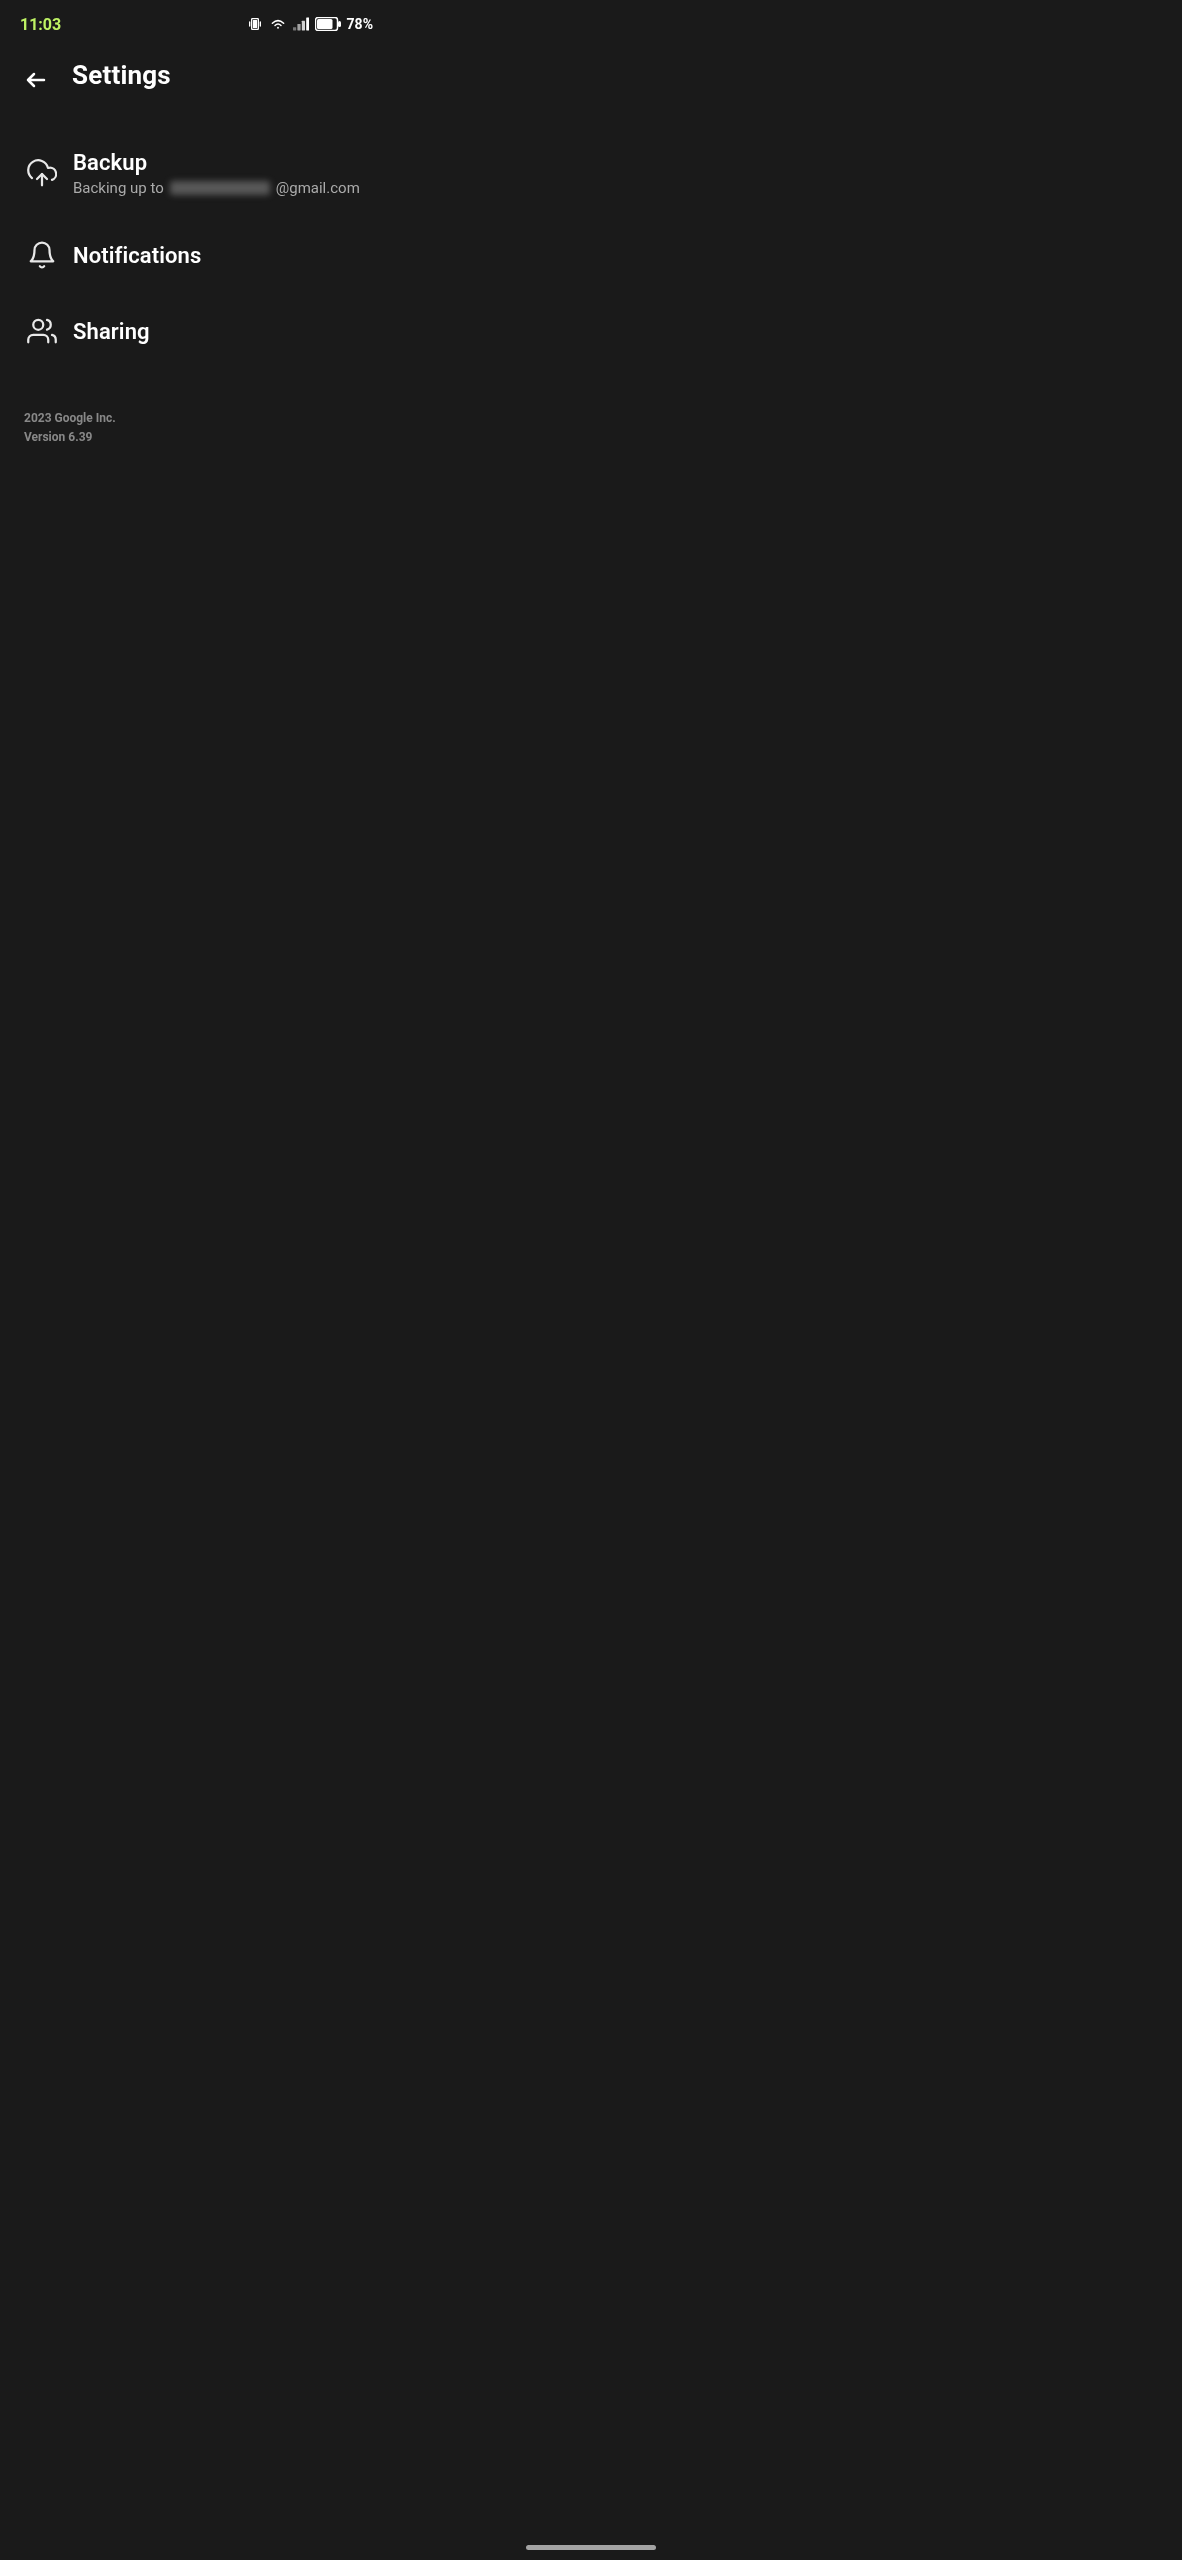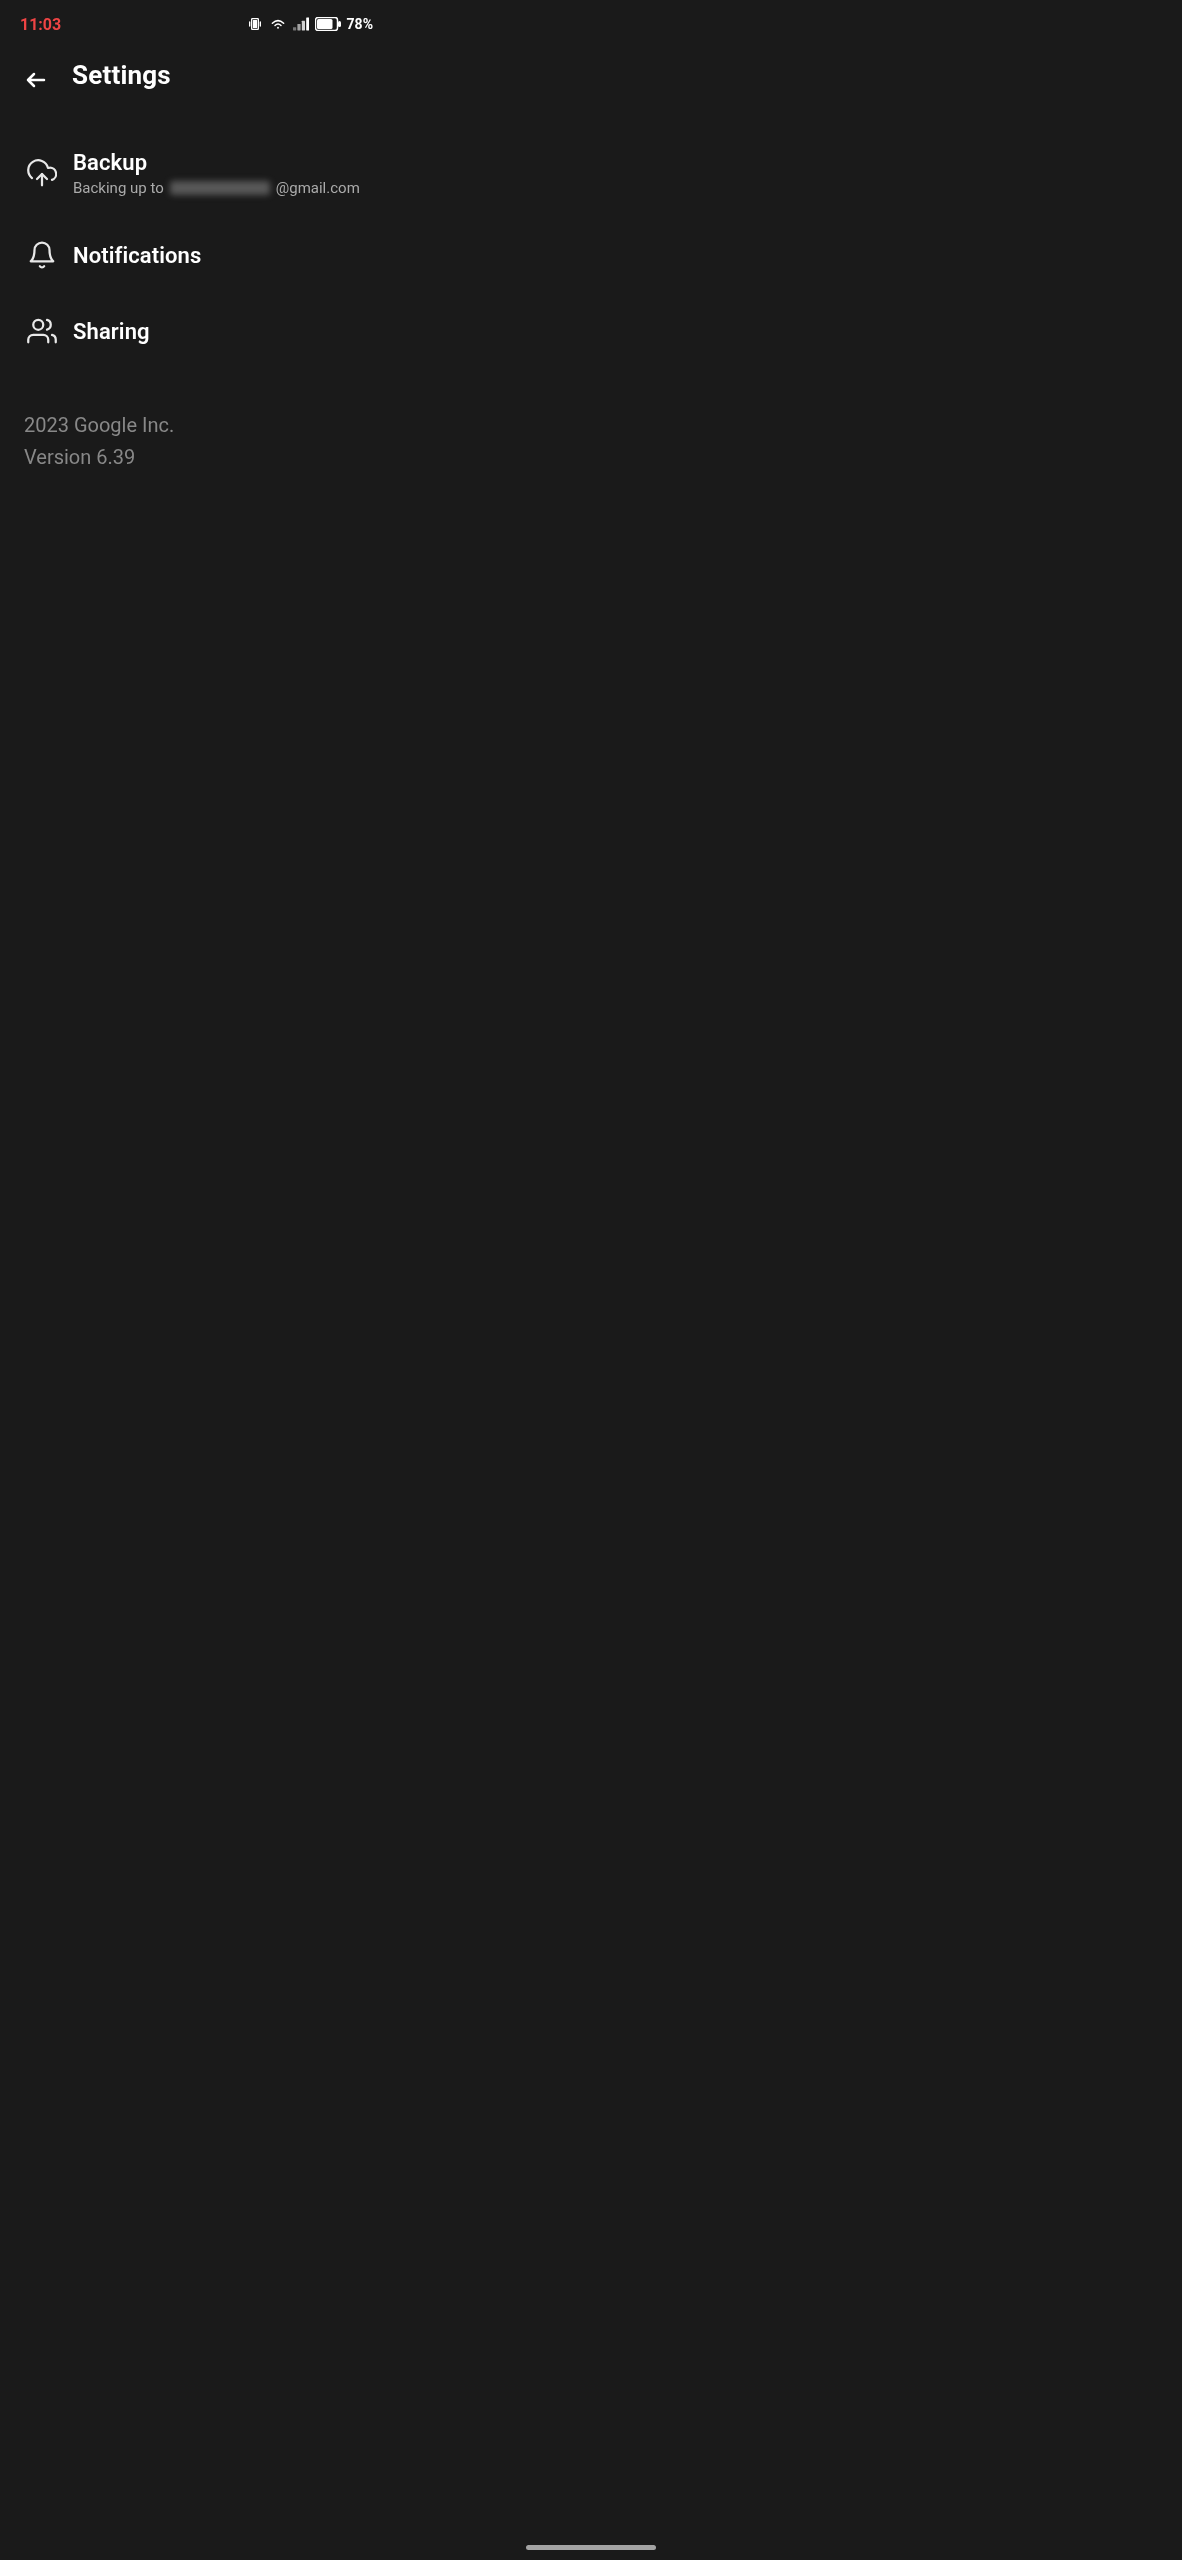--- a/index.html
+++ b/index.html
@@ -23,21 +23,21 @@
       display: flex;
       justify-content: space-between;
       align-items: center;
       padding: 12px 20px 8px 20px;
       height: 44px;
     }
 
     .status-time {
       font-size: 16px;
       font-weight: 700;
-      color: #ef4444;
+      color: #bef264;
     }
 
     .status-icons {
       display: flex;
       align-items: center;
       gap: 6px;
     }
 
     .status-icons span {
       font-size: 13px;
@@ -137,22 +137,22 @@
       background: rgba(150,150,150,0.5);
       border-radius: 3px;
       filter: blur(3px);
     }
 
     .footer {
       padding: 30px 24px 20px 24px;
     }
 
     .footer-text {
-      font-size: 20px;
-      font-weight: 400;
+      font-size: 12px;
+      font-weight: 700;
       color: #888888;
       line-height: 1.6;
     }
 
     .home-indicator {
       position: fixed;
       bottom: 10px;
       left: 50%;
       transform: translateX(-50%);
       width: 130px;

